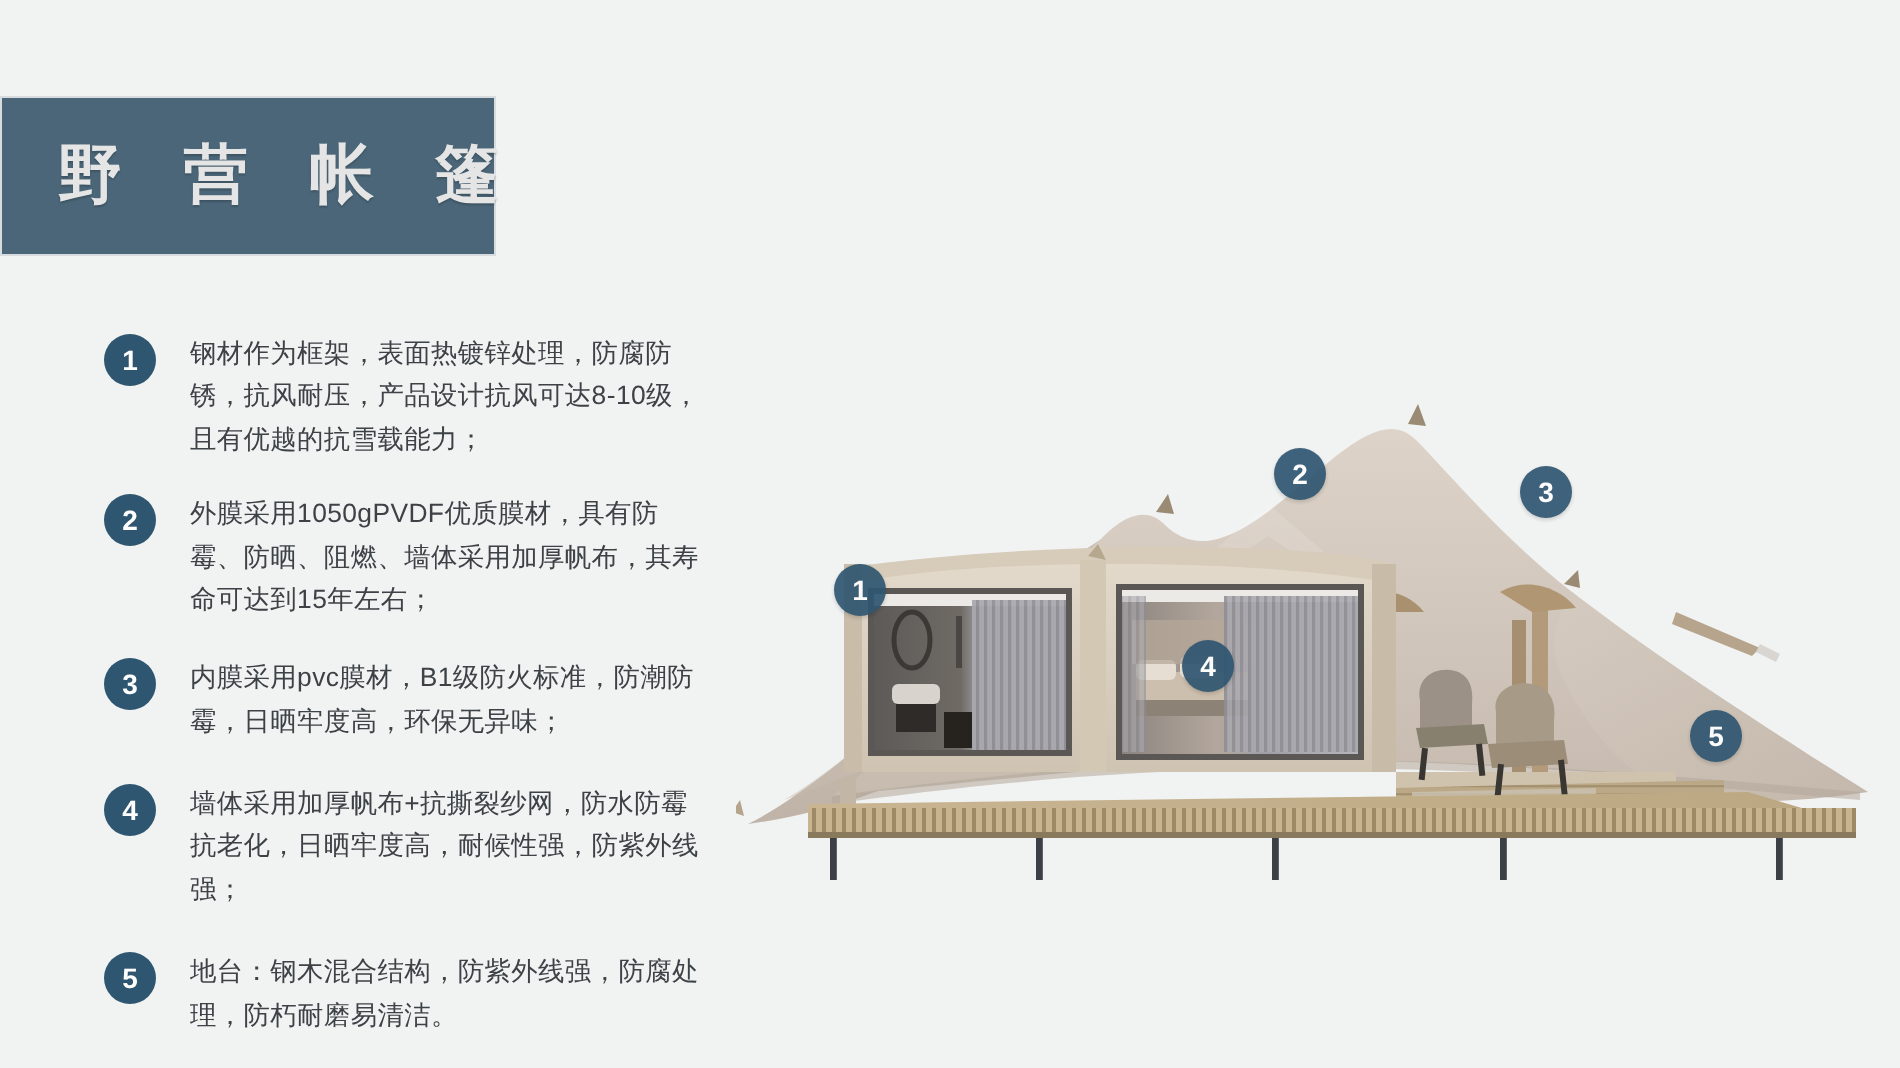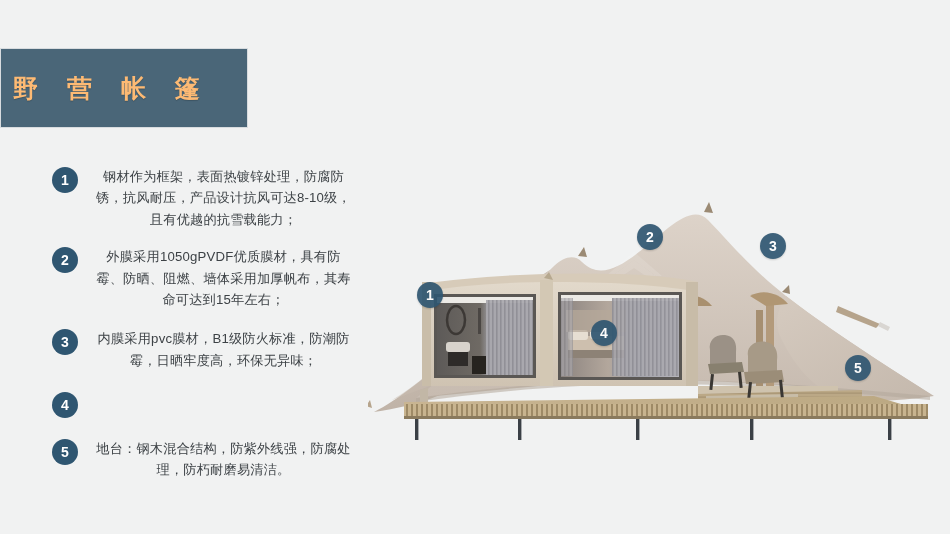--- a/index.html
+++ b/index.html
@@ -13,43 +13,42 @@
 
   
   .title-block{
     position:absolute;left:0;top:48px;width:246px;height:78px;
     background:#4a6678;
     border:1px solid #d8dcdf;
     box-shadow:0 0 0 0 rgba(0,0,0,0);
     display:flex;align-items:center;
   }
   .title-text{
-    color:#fdba74;font-size:25px;font-weight:bold;letter-spacing:11px;
-    padding-left:12px;text-shadow:0 1px 1px rgba(0,0,0,.18);
+    color:#e5e5e5;font-size:32px;font-weight:bold;letter-spacing:11px;
+    padding-left:28px;text-shadow:0 1px 1px rgba(0,0,0,.18);
     white-space:nowrap;
   }
 
   
   .feature-list{
     position:absolute;left:52px;top:166px;width:300px;
   }
   .feature{
     display:flex;align-items:flex-start;margin-bottom:16px;
   }
   .badge{
     flex:0 0 auto;width:26px;height:26px;border-radius:50%;
     background:#2f5671;color:#fff;
     display:flex;align-items:center;justify-content:center;
     font-size:14px;font-weight:bold;line-height:1;
     margin-top:1px;
   }
   .feature-text{
     margin-left:17px;color:#3d4246;font-size:13.2px;line-height:1.62;
     letter-spacing:.2px;
-    text-align:center;
   }
   .feature:nth-child(1) .feature-text{width:258px;}
   .feature:nth-child(2){margin-top:6px;margin-bottom:18px;}
   .feature:nth-child(3){margin-bottom:20px;}
   .feature:nth-child(4){margin-bottom:20px;}
 
   
   .tent-figure{
     position:absolute;left:368px;top:150px;width:578px;height:290px;
   }
@@ -90,20 +89,21 @@
       <div class="feature-text">外膜采用1050gPVDF优质膜材，具有防霉、防晒、阻燃、墙体采用加厚帆布，其寿命可达到15年左右；</div>
     </div>
 
     <div class="feature">
       <div class="badge">3</div>
       <div class="feature-text">内膜采用pvc膜材，B1级防火标准，防潮防霉，日晒牢度高，环保无异味；</div>
     </div>
 
     <div class="feature">
       <div class="badge">4</div>
+      <div class="feature-text">墙体采用加厚帆布+抗撕裂纱网，防水防霉抗老化，日晒牢度高，耐候性强，防紫外线强；</div>
     </div>
 
     <div class="feature">
       <div class="badge">5</div>
       <div class="feature-text">地台：钢木混合结构，防紫外线强，防腐处理，防朽耐磨易清洁。</div>
     </div>
 
   </div>
 
   <div class="tent-figure">

